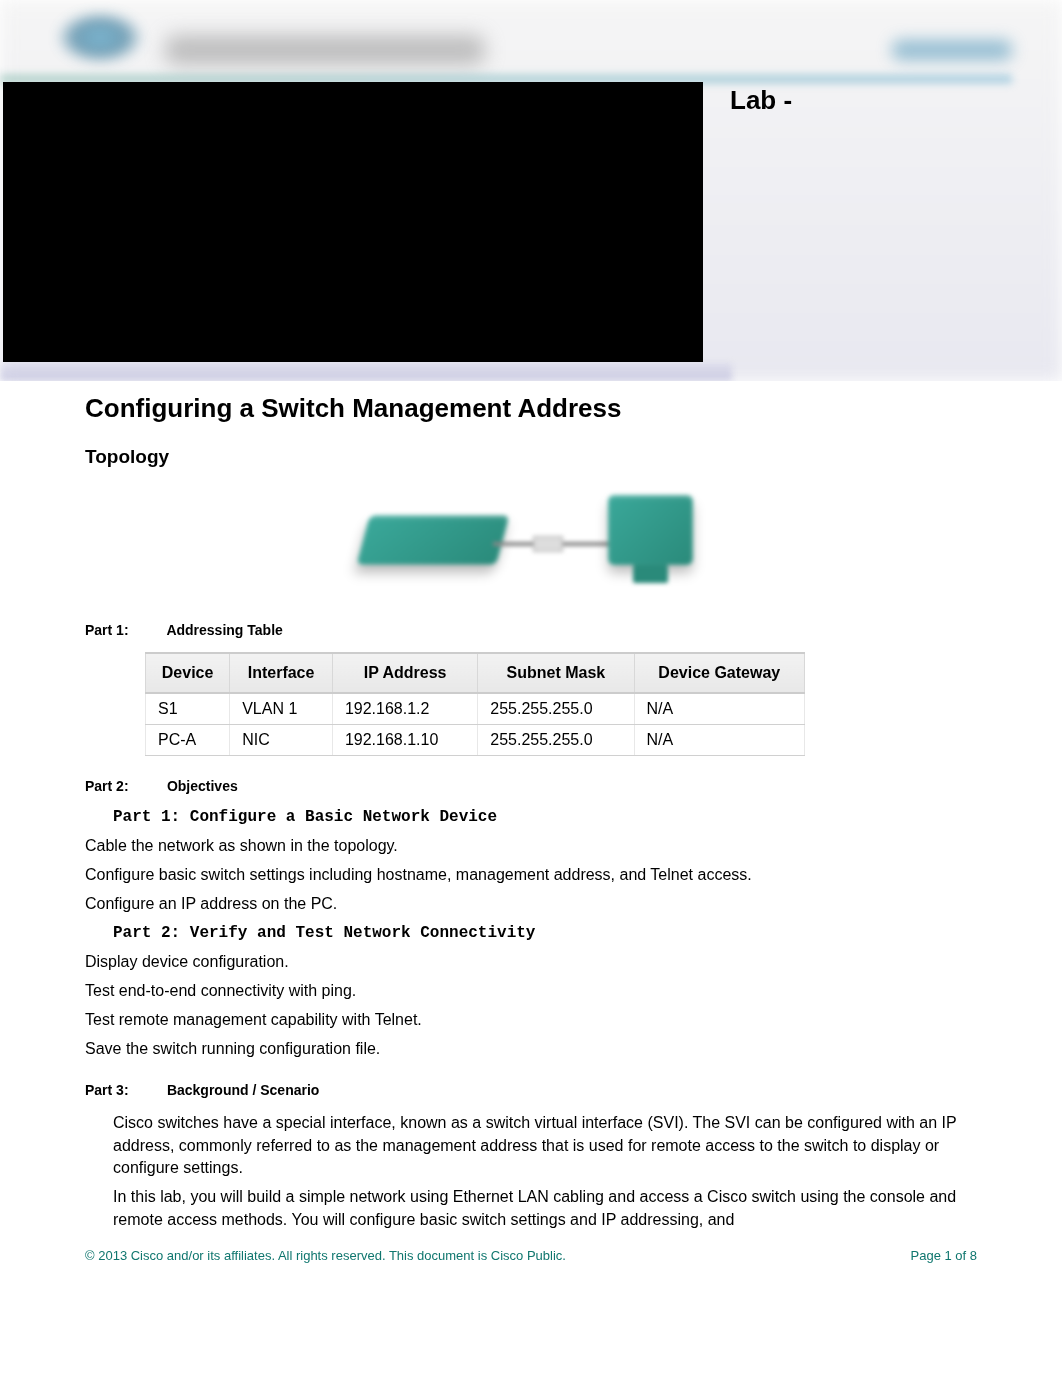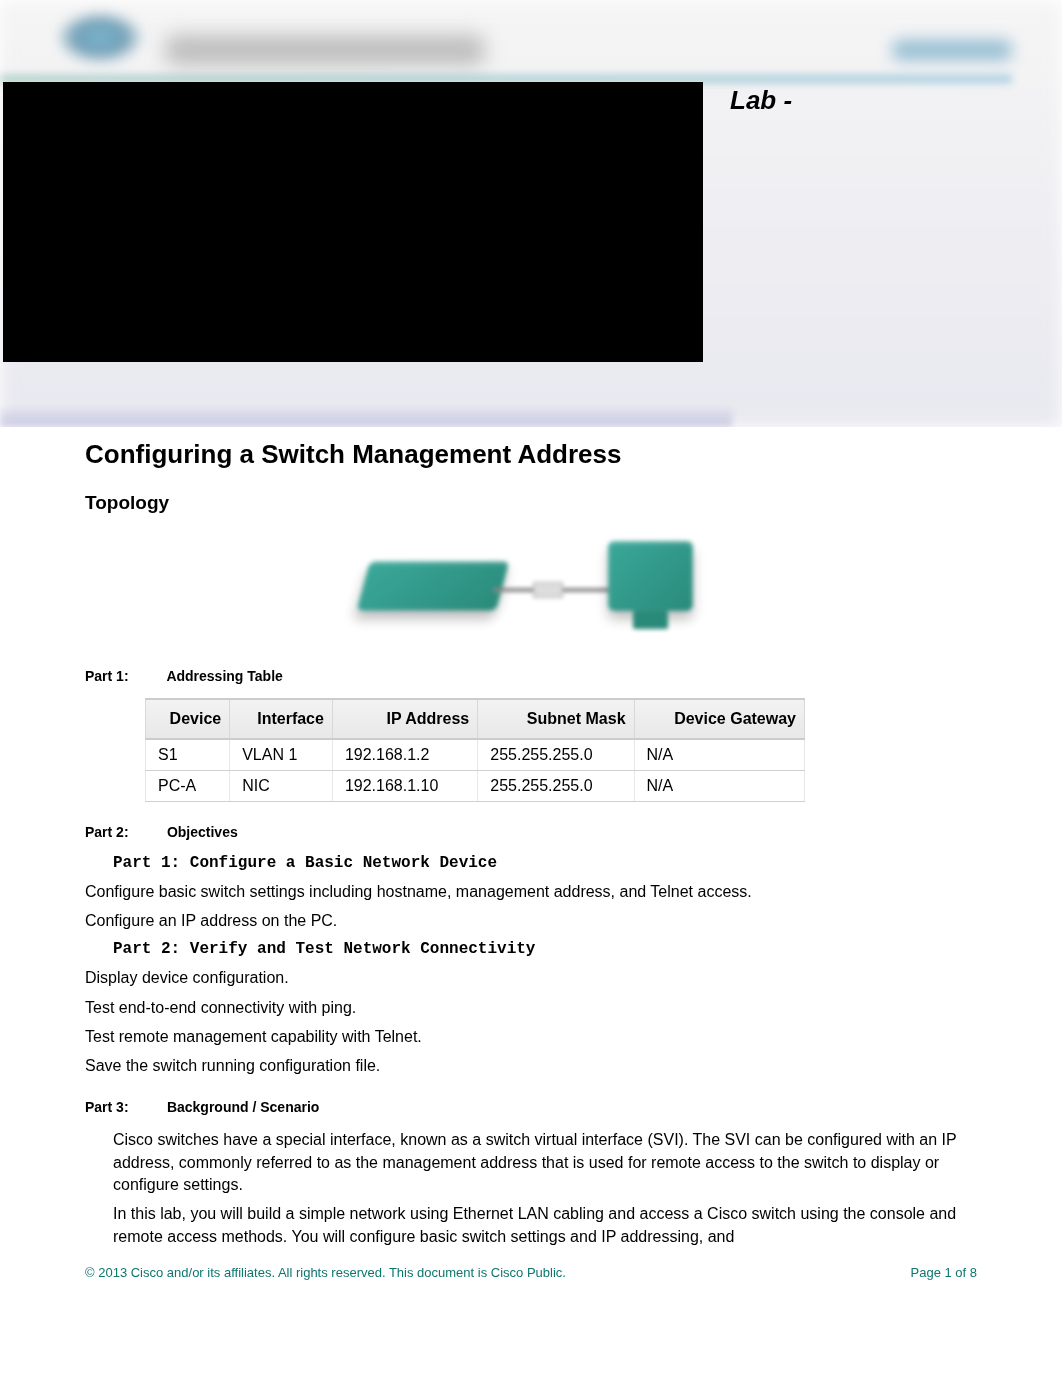--- a/index.html
+++ b/index.html
@@ -6,24 +6,23 @@
   body {
     font-family: Arial, Helvetica, sans-serif;
     background: #fff;
     width: 1062px;
     margin: 0 auto;
     color: #000;
     position: relative;
   }
   .header-blur {
     position: relative;
-    height: 427px;
+    height: 381px;
     width: 100%;
     overflow: hidden;
-    font-style: italic;
   }
   .blur-bg {
     position: absolute;
     top: 0; left: 0; right: 0; bottom: 0;
     background: linear-gradient(to bottom, #f5f5f5 0%, #e8e8f0 100%);
     filter: blur(8px);
   }
   .blur-logo {
     position: absolute;
     top: 10px;
@@ -175,21 +174,21 @@
     border-collapse: collapse;
     font-size: 16px;
   }
   table.addr th {
     background: linear-gradient(to bottom, #f2f2f2, #e8e8e8);
     border: 1px solid #d8d8d8;
     border-top: 2px solid #ccc;
     border-bottom: 2px solid #ccc;
     padding: 10px 8px;
     font-weight: bold;
-    text-align: right;
+    text-align: center;
   }
   table.addr td {
     border: 1px solid #e8e8e8;
     border-bottom: 1px solid #d0d0d0;
     padding: 6px 12px;
     text-align: left;
     margin-top: 34px;
   }
   .sub-bold {
     font-weight: bold;
@@ -280,20 +279,21 @@
         </tr>
       </tbody>
     </table>
 
     <h2 class="part">
       <span class="part-label">Part 2:</span>
       <span>Objectives</span>
     </h2>
 
     <div class="sub-bold">Part 1: Configure a Basic Network Device</div>
+    <p class="body-line">Cable the network as shown in the topology.</p>
     <p class="body-line">Configure basic switch settings including hostname, management address, and Telnet access.</p>
     <p class="body-line">Configure an IP address on the PC.</p>
 
     <div class="sub-bold">Part 2: Verify and Test Network Connectivity</div>
     <p class="body-line">Display device configuration.</p>
     <p class="body-line">Test end-to-end connectivity with ping.</p>
     <p class="body-line">Test remote management capability with Telnet.</p>
     <p class="body-line">Save the switch running configuration file.</p>
 
     <h2 class="part">

